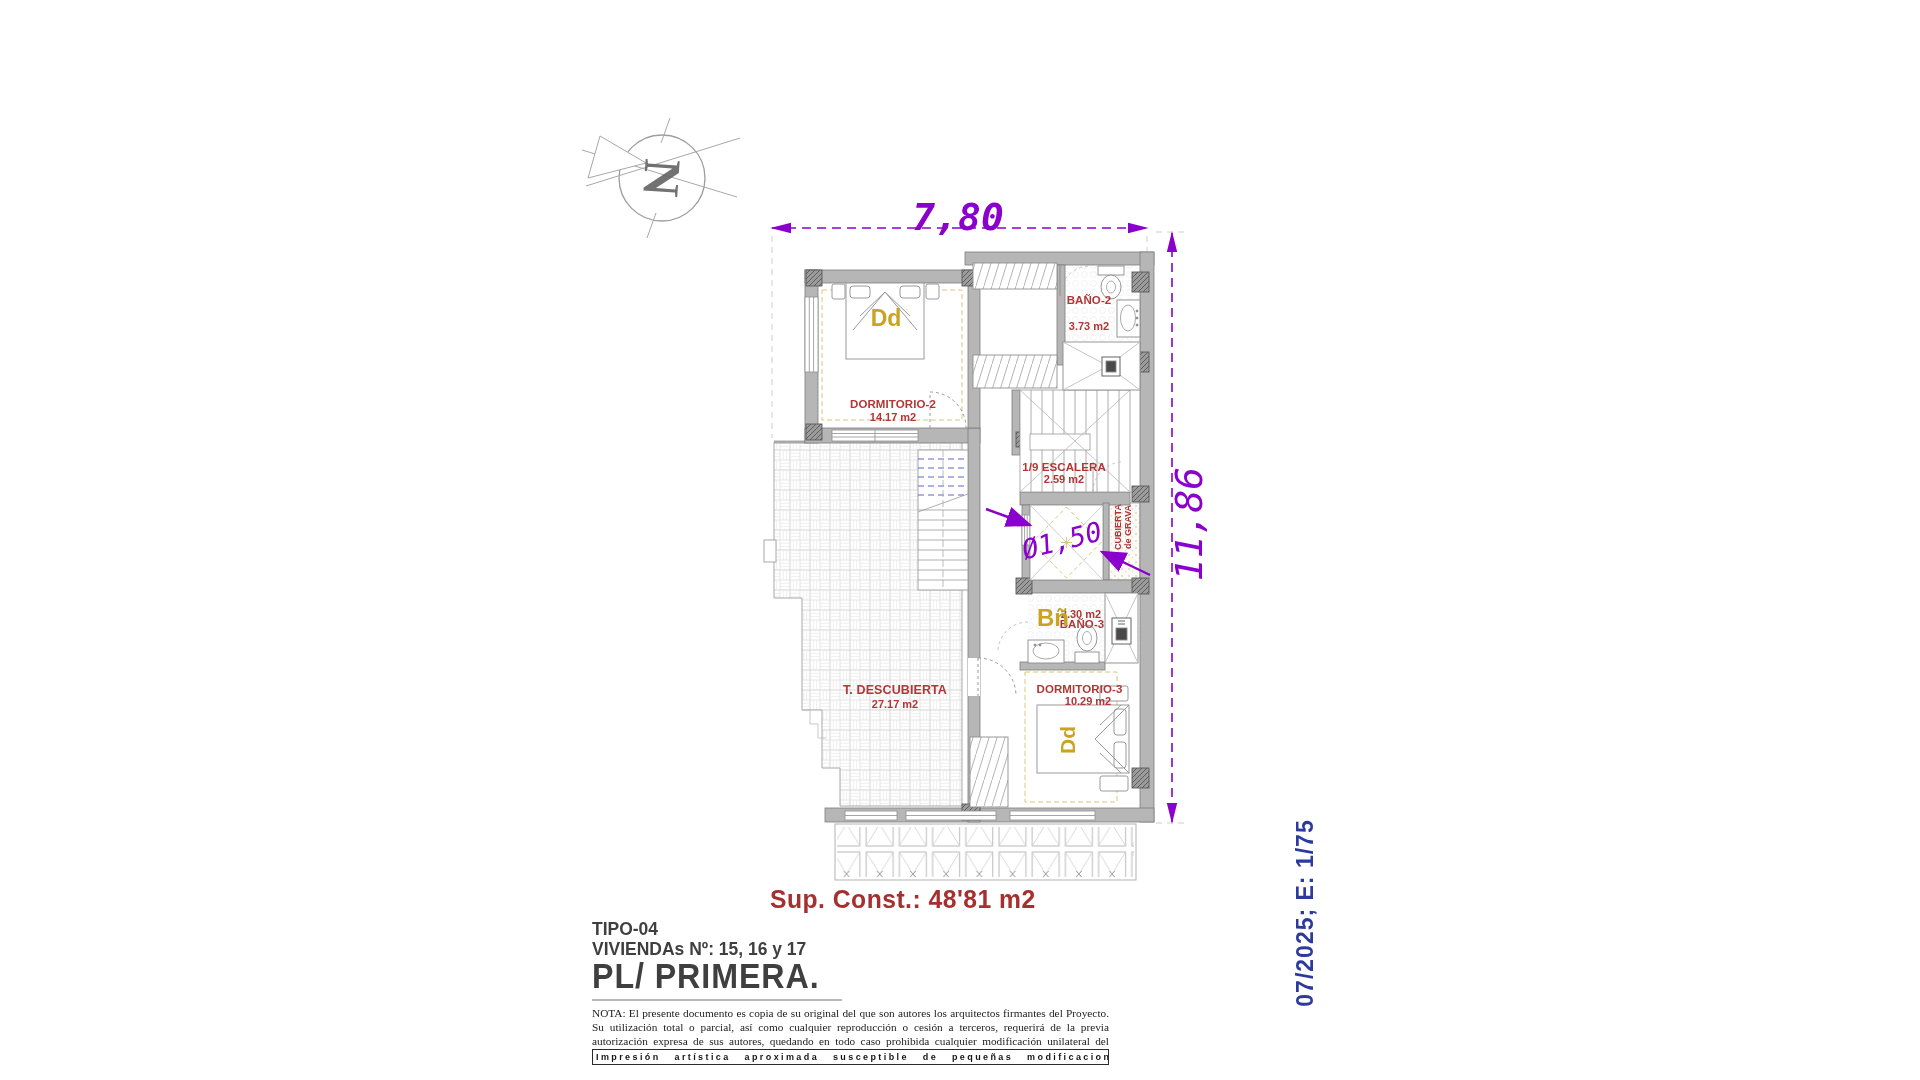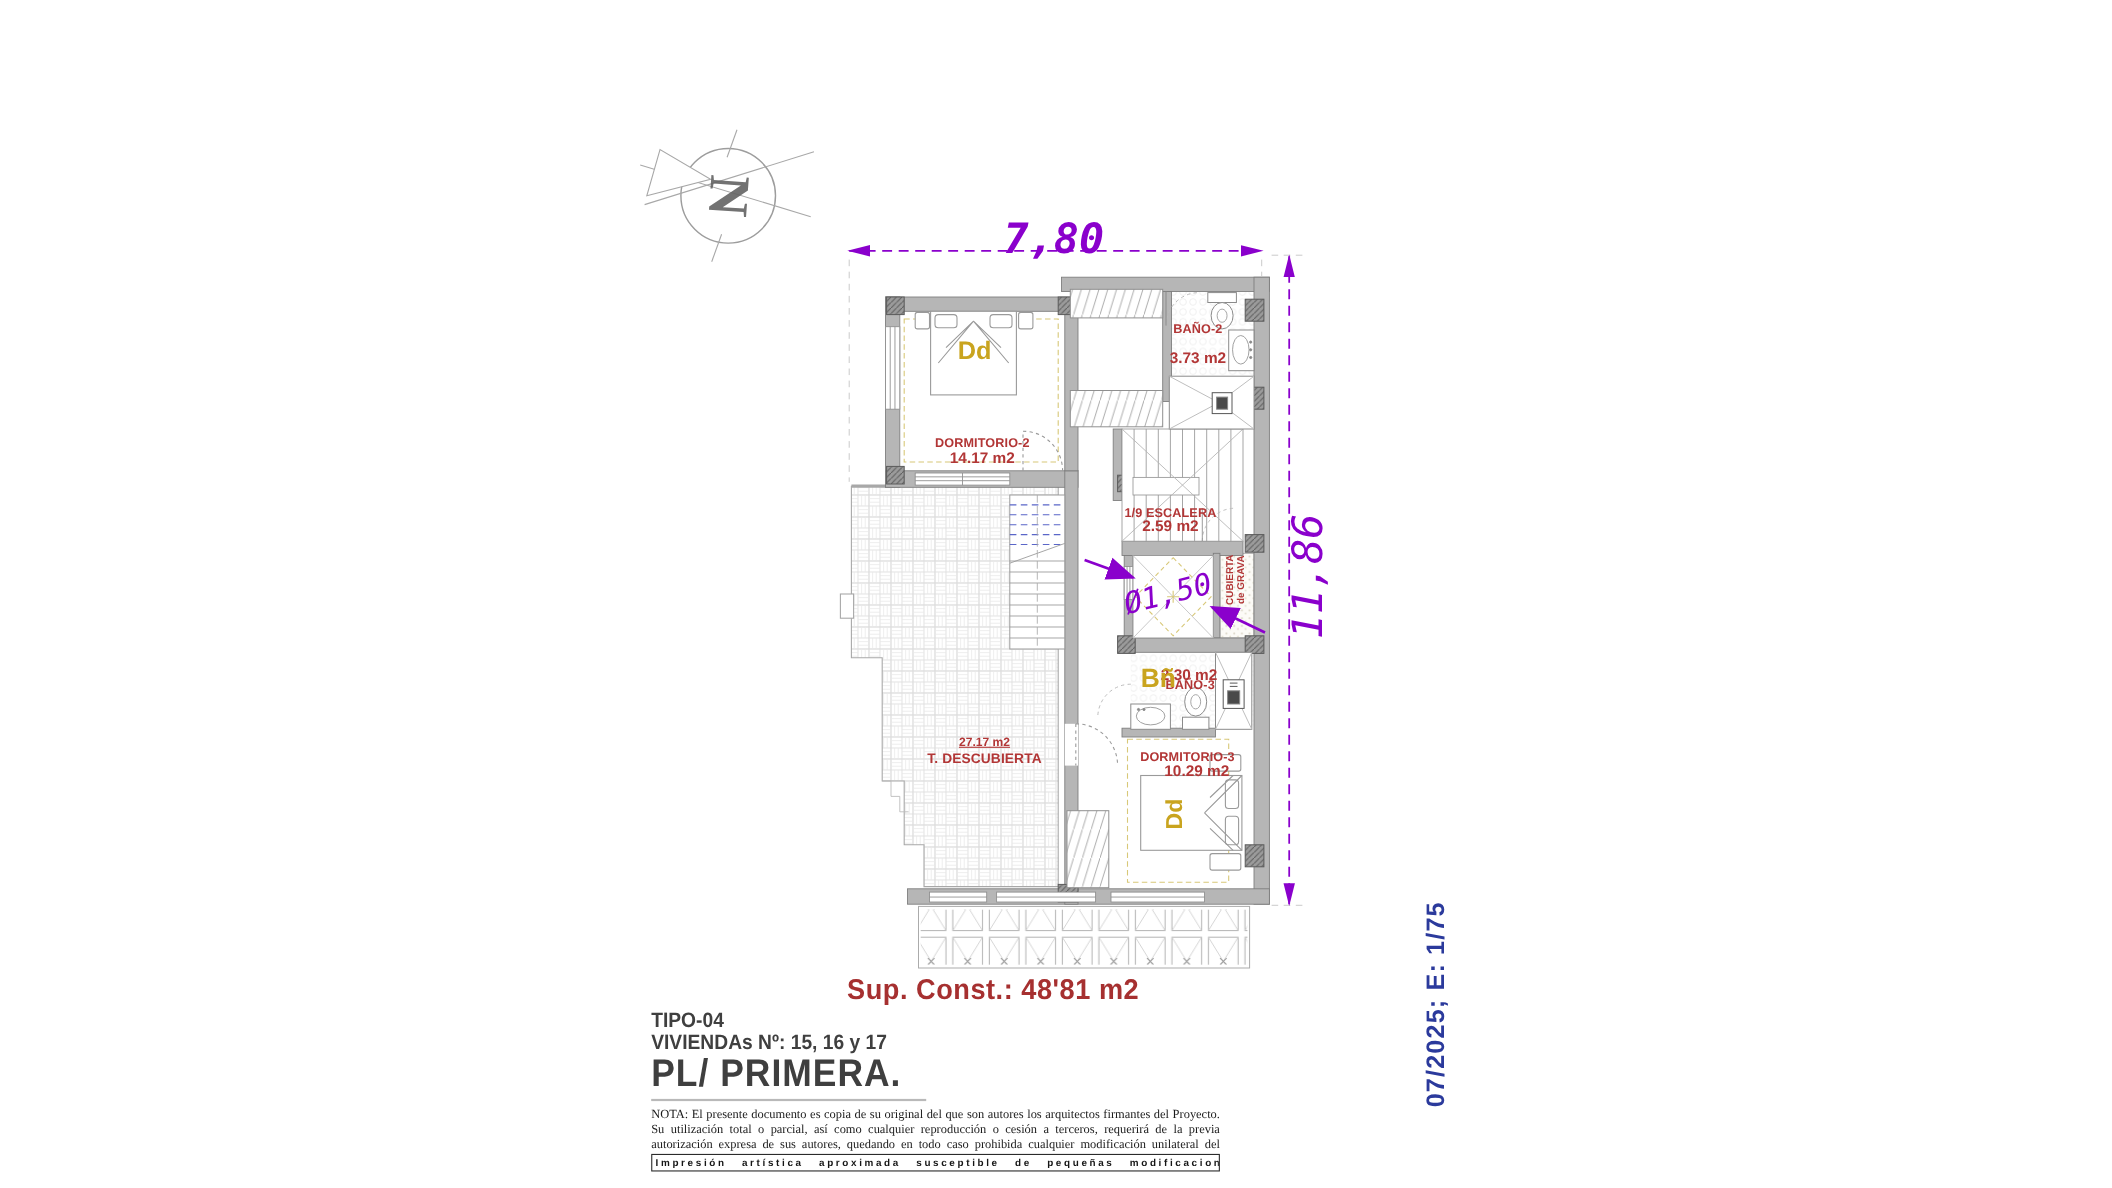--- a/index.html
+++ b/index.html
@@ -4,21 +4,21 @@
 <style>
   html,body{margin:0;padding:0;background:#ffffff;}
   #canvas{position:relative;width:1920px;height:1080px;background:#ffffff;overflow:hidden;
           font-family:"Liberation Sans",sans-serif;}
   .abs{position:absolute;}
   
   .lbl{position:absolute;transform:translate(-50%,-50%);white-space:nowrap;
        font-family:"Liberation Sans",sans-serif;font-weight:700;color:#b23636;
        text-align:center;line-height:1.12;}
   .room-name{font-size:11.5px;letter-spacing:.1px;}
-  .room-area{font-size:14px;}
+  .room-area{font-size:11px;}
   .tag{color:#c9a41f;font-weight:700;}
   .dim{color:#8a00cc;font-family:"DejaVu Sans Mono",monospace;font-style:italic;font-weight:400;}
   .rot90{transform:translate(-50%,-50%) rotate(-90deg);}
   
   .supconst{position:absolute;left:770px;top:884px;color:#a63030;font-size:26px;font-weight:700;
             letter-spacing:.5px;transform:scaleX(.95);transform-origin:left top;}
   .tb{position:absolute;left:592px;color:#3f3f3f;font-weight:600;transform:scaleX(.92);
       transform-origin:left top;white-space:nowrap;}
   .tb1{top:918px;font-size:19px;}
   .tb2{top:938px;font-size:19px;}
@@ -276,21 +276,21 @@
 
   <div class="lbl room-name" style="left:1082px;top:624px;">BAÑO-3</div>
   <div class="lbl room-area" style="left:1081px;top:614px;">2.30 m2</div>
   <div class="lbl tag" style="left:1053px;top:618px;font-size:24px;">Bñ</div>
 
   <div class="lbl room-name" style="left:1065px;top:689px;padding-left:29px;">DORMITORIO-3</div>
   <div class="lbl room-area" style="left:1065px;top:701px;margin-left:23px;">10.29 m2</div>
   <div class="lbl tag rot90" style="left:1068px;top:740px;font-size:21px;">Dd</div>
 
   <div class="lbl room-name" style="left:895px;top:690px;font-size:12.5px;">T. DESCUBIERTA</div>
-  <div class="lbl room-area" style="left:895px;top:675px;font-size:11px;text-decoration:underline;">27.17 m2</div>
+  <div class="lbl room-area" style="left:895px;top:704px;font-size:11px;">27.17 m2</div>
 
   <div class="supconst">Sup. Const.: 48'81 m2</div>
   <div class="tb tb1">TIPO-04</div>
   <div class="tb tb2">VIVIENDAs Nº: 15, 16 y 17</div>
   <div class="tb tb3">PL/ PRIMERA.</div>
   <div class="rule"></div>
   <div class="note">NOTA: El presente documento es copia de su original del que son autores los arquitectos firmantes del Proyecto. Su utilización total o parcial, así como cualquier reproducción o cesión a terceros, requerirá de la previa autorización expresa de sus autores, quedando en todo caso prohibida cualquier modificación unilateral del mismo.</div>
   <div class="disc">Impresión artística aproximada susceptible de pequeñas modificaciones.</div>
   <div class="stamp">07/2025; E: 1/75</div>
 

